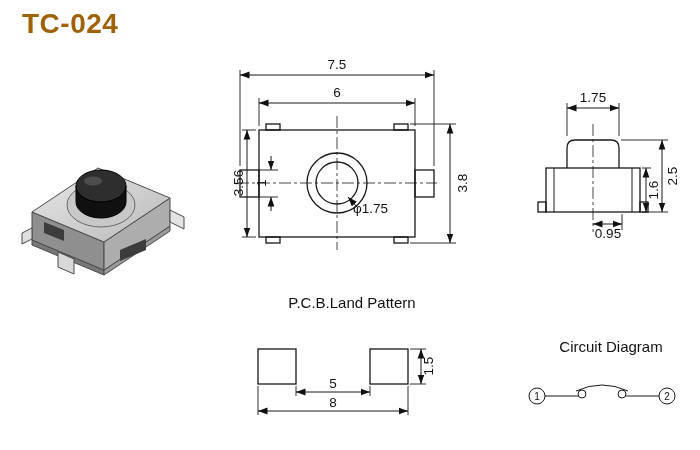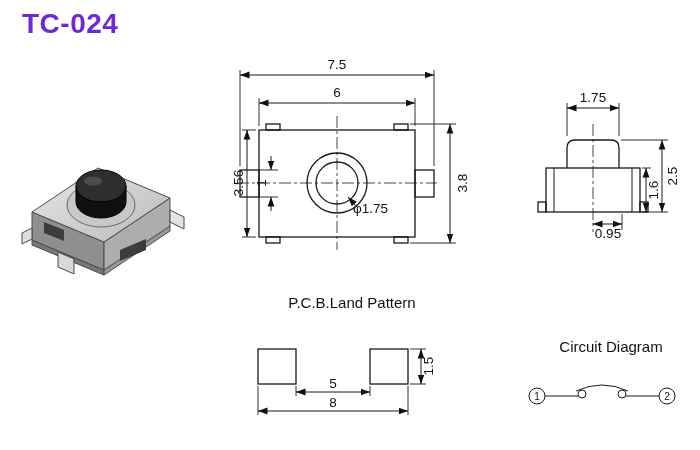--- a/index.html
+++ b/index.html
@@ -1,20 +1,20 @@
 <!DOCTYPE html>
 <html><head>
 <meta charset="utf-8">
 <style>
   * { margin:0; padding:0; box-sizing:border-box; }
   html,body { background:#ffffff; }
   .page { position:relative; width:700px; height:450px; background:#fff; overflow:hidden;
           font-family:"Liberation Sans", sans-serif; }
   .title { position:absolute; left:22px; top:8px; font-size:28px; font-weight:bold;
-           color:#6d28d9; letter-spacing:.5px; }
+           color:#a16207; letter-spacing:.5px; }
   svg { position:absolute; left:0; top:0; }
   svg text { font-family:"Liberation Sans", sans-serif; font-size:13.5px; fill:#111; }
   svg text.lbl { font-size:15px; fill:#111; }
   svg text.term { font-size:10px; }
   .ln  { fill:none; stroke:#1a1a1a; stroke-width:1.3; }
   .thin{ fill:none; stroke:#1a1a1a; stroke-width:1; }
   .dim { fill:none; stroke:#1a1a1a; stroke-width:1; }
   .ext { fill:none; stroke:#1a1a1a; stroke-width:.9; }
   .cl  { fill:none; stroke:#1a1a1a; stroke-width:.8; stroke-dasharray:12 3 3 3; }
 </style>

